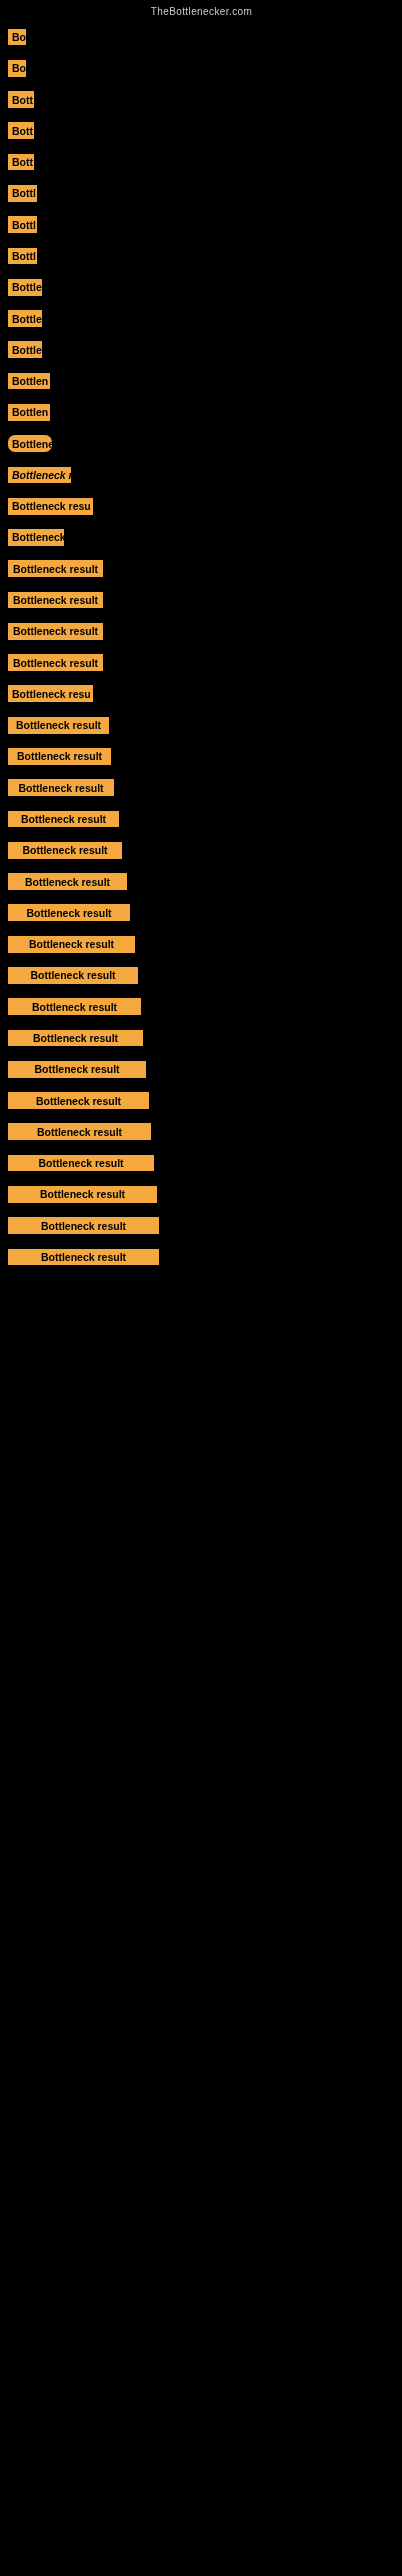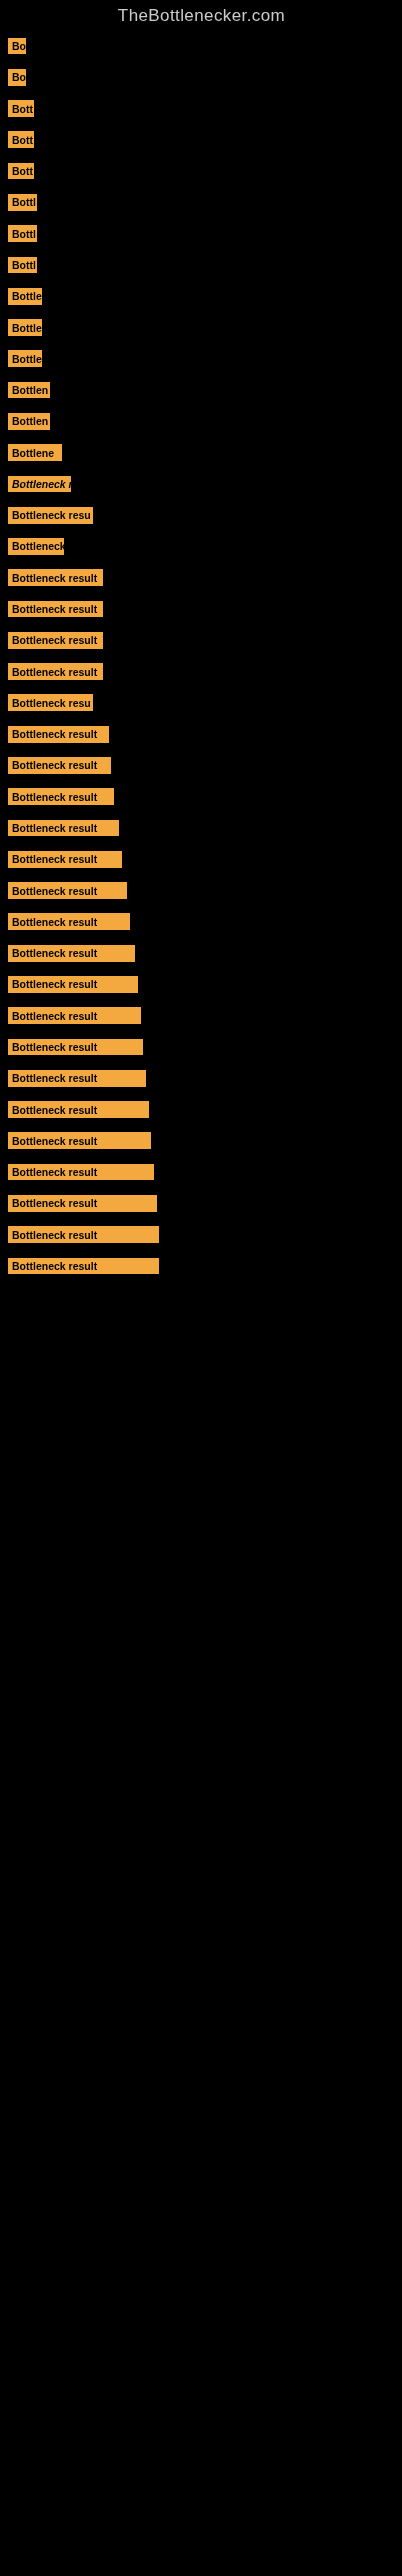--- a/index.html
+++ b/index.html
@@ -5,32 +5,33 @@
     * { margin: 0; padding: 0; box-sizing: border-box; }
     body {
       background-color: #000;
       width: 403px;
       min-height: 2576px;
       font-family: Arial, sans-serif;
       position: relative;
     }
     .site-title {
       color: #ccc;
-      font-size: 17px;
+      font-size: 10px;
       text-align: center;
       padding: 6.4px 0 3.2px 0;
       letter-spacing: 0.4px;
     }
     .items-container {
       padding: 8px 0 8px 8px;
     }
     .bottleneck-item {
       margin-bottom: 14.5px;
       display: flex;
       align-items: center;
+      text-align: center;
     }
     .bottleneck-label {
       background-color: #f4a940;
       color: #000;
       font-size: 10.5px;
       font-weight: bold;
       padding: 2.4px 4px;
       white-space: nowrap;
       overflow: hidden;
       display: inline-block;
@@ -75,21 +76,21 @@
     <div class="bottleneck-item">
       <span class="bottleneck-label" style="width: 34px;">Bottle</span>
     </div>
     <div class="bottleneck-item">
       <span class="bottleneck-label" style="width: 42px;">Bottlen</span>
     </div>
     <div class="bottleneck-item">
       <span class="bottleneck-label" style="width: 42px;">Bottlen</span>
     </div>
     <div class="bottleneck-item">
-      <span class="bottleneck-label" style="width: 54px;">Bottlene</span>
+      <span class="bottleneck-label" style="width: 44px; border-radius: 7px;">Bottlene</span>
     </div>
     <div class="bottleneck-item">
       <span class="bottleneck-label" style="width: 63px; font-style: italic;">Bottleneck r</span>
     </div>
     <div class="bottleneck-item">
       <span class="bottleneck-label" style="width: 85px;">Bottleneck resu</span>
     </div>
     <div class="bottleneck-item">
       <span class="bottleneck-label" style="width: 56px;">Bottleneck re</span>
     </div>

